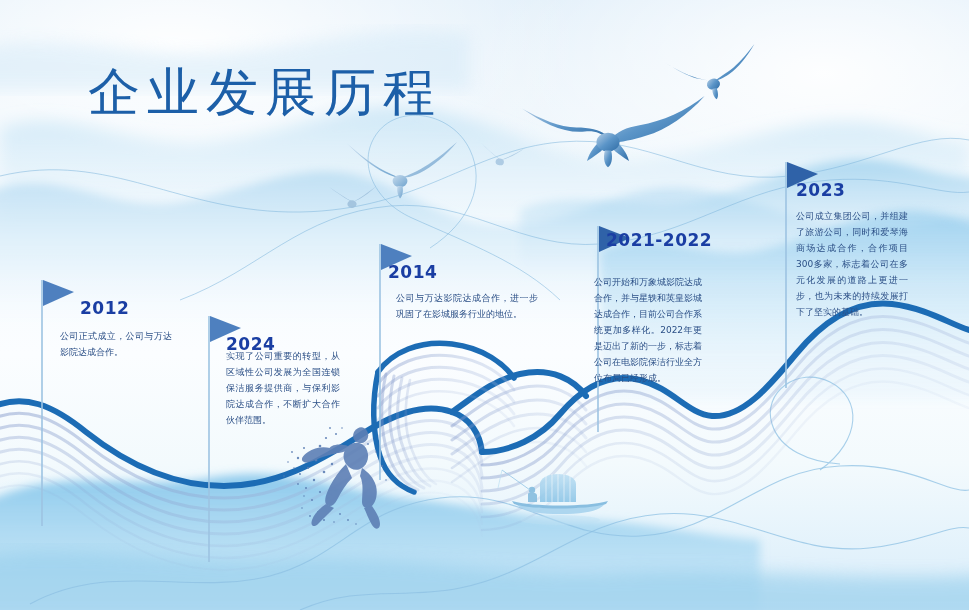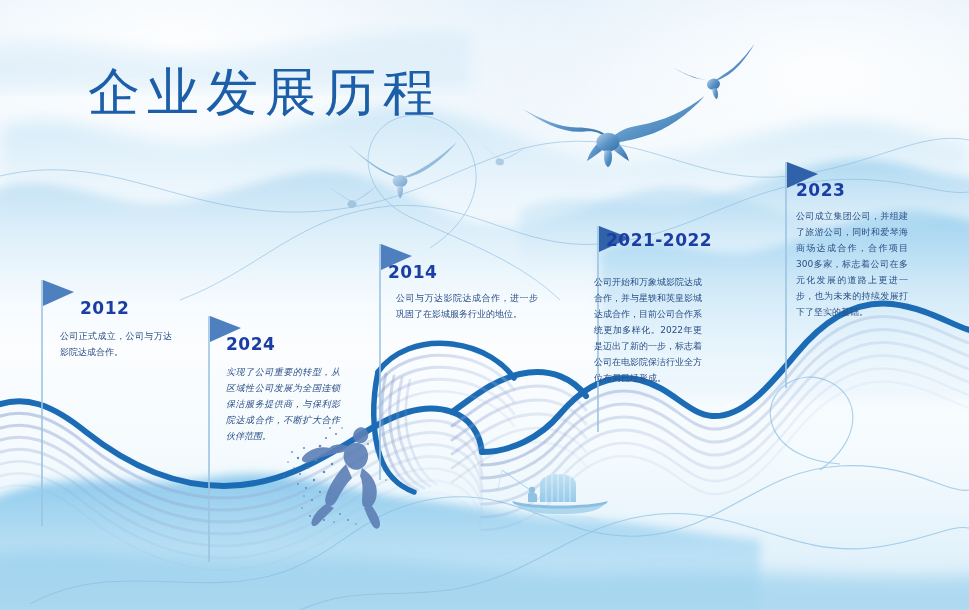--- a/index.html
+++ b/index.html
@@ -37,21 +37,21 @@
     font-family:"DejaVu Sans","Liberation Sans",sans-serif;
     text-align:justify;
   }
 
   #ms-2012{left:34px;top:276px;}
   #ms-2012 .ms-year{left:26px;top:22px;margin-left:20px;}
   #ms-2012 .ms-body{left:26px;top:52px;width:112px;}
 
   #ms-2015{left:202px;top:312px;}
   #ms-2015 .ms-year{left:24px;top:22px;}
-  #ms-2015 .ms-body{left:24px;top:52px;width:114px;font-style:italic;}
+  #ms-2015 .ms-body{left:24px;top:36px;width:114px;}
 
   #ms-2019{left:374px;top:240px;}
   #ms-2019 .ms-year{left:14px;top:22px;}
   #ms-2019 .ms-body{left:14px;top:50px;width:142px;margin-left:8px;}
 
   #ms-2021{left:592px;top:222px;}
   #ms-2021 .ms-year{left:14px;top:8px;}
   #ms-2021 .ms-body{left:2px;top:52px;width:108px;}
 
   #ms-2023{left:780px;top:158px;}

